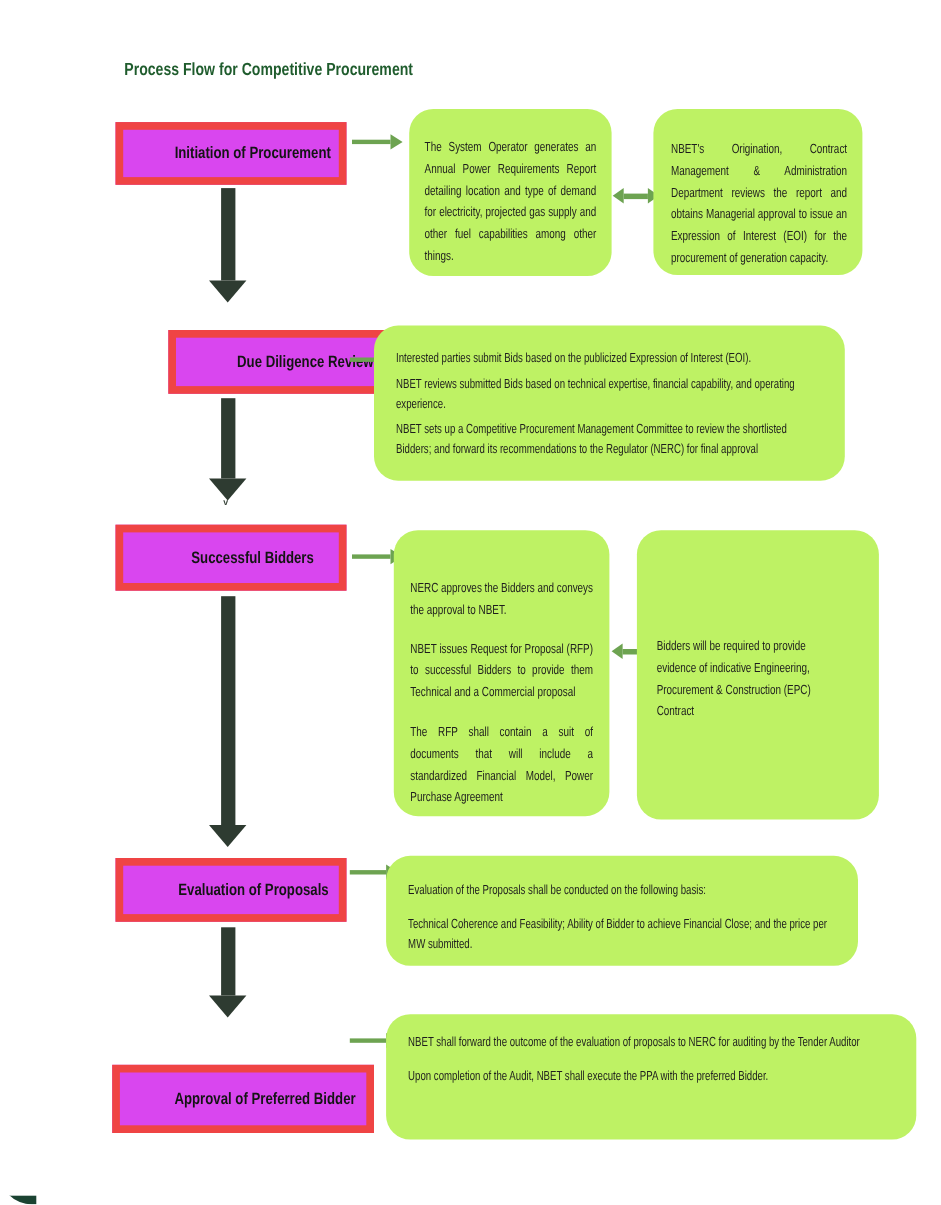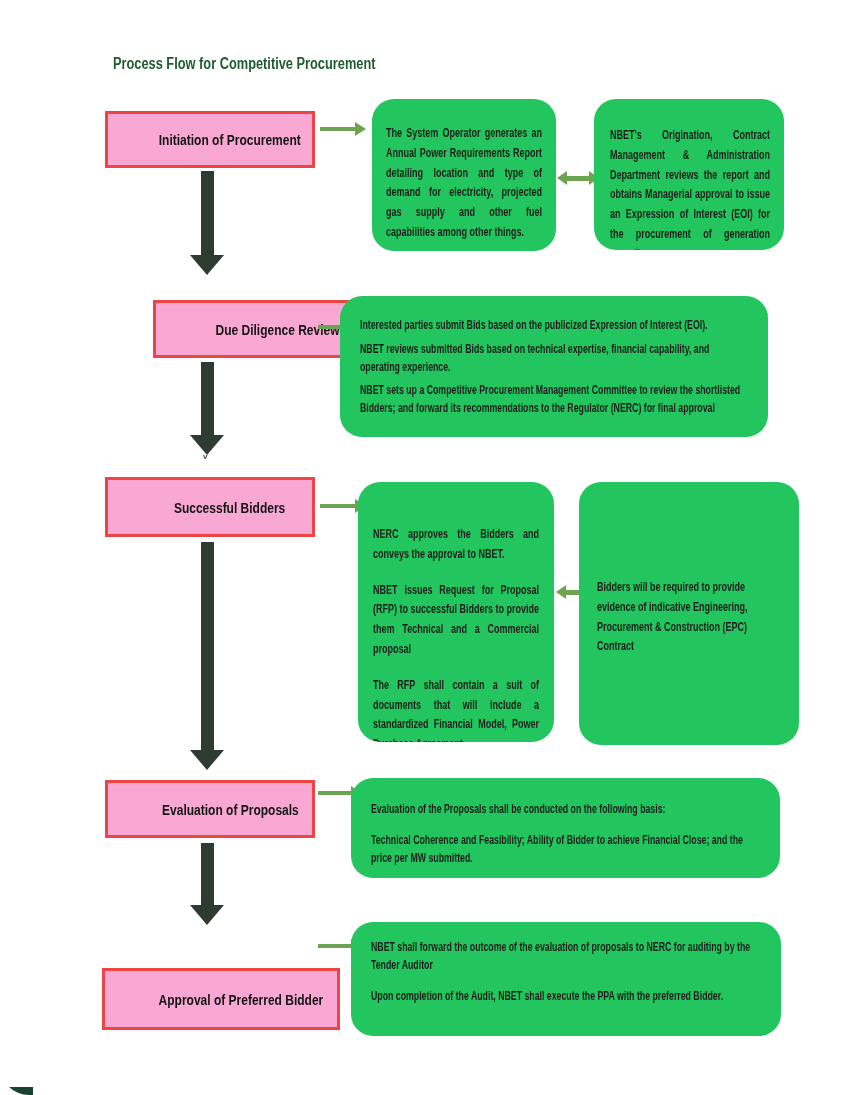--- a/index.html
+++ b/index.html
@@ -6,21 +6,21 @@
   .page{position:relative;width:855px;height:1095px;background:#ffffff;overflow:hidden;
         font-family:"Liberation Sans","DejaVu Sans",sans-serif;color:#1c1c1c;border-radius:29px;}
 
   
   .cx{display:inline-block;transform:scaleX(0.8);transform-origin:0 50%;white-space:nowrap;}
   .cxc{display:inline-block;transform:scaleX(0.8);white-space:nowrap;}
 
   .doc-title{position:absolute;left:113px;top:55px;font-size:16px;font-weight:700;color:#1f5c2d;}
 
   
-  .stage{position:absolute;box-sizing:border-box;background:#f9a8d4;border:3px solid #ef4444;
+  .stage{position:absolute;box-sizing:border-box;background:#d946ef;border:7px solid #ef4444;
          display:flex;align-items:center;justify-content:center;
          font-weight:700;font-size:15px;color:#141414;padding-left:40px;}
   #s1{left:105px;top:111px;width:210px;height:57px;}
   #s2{left:105px;top:300px;width:210px;height:58px;margin-left:48px;}
   #s3{left:105px;top:477px;width:210px;height:60px;}
   #s4{left:105px;top:780px;width:210px;height:58px;}
   #s5{left:102px;top:968px;width:238px;height:62px;}
 
   
   .varrow{position:absolute;left:190px;width:34px;display:flex;flex-direction:column;align-items:center;}
@@ -46,39 +46,39 @@
   
   .darrow{position:absolute;height:5px;background:#6da351;}
   .darrow::before{content:"";position:absolute;left:-10px;top:-5px;width:0;height:0;
                   border-right:10px solid #6da351;border-top:7.5px solid transparent;border-bottom:7.5px solid transparent;}
   .darrow::after{content:"";position:absolute;right:-10px;top:-5px;width:0;height:0;
                  border-left:10px solid #6da351;border-top:7.5px solid transparent;border-bottom:7.5px solid transparent;}
   #d1{left:567px;top:176px;width:22px;}
   #d2{left:566px;top:590px;width:22px;}
 
   
-  .note{position:absolute;box-sizing:border-box;background:#22c55e;border-radius:22px;
-        font-weight:700;color:#1d1d1d;overflow:hidden;}
+  .note{position:absolute;box-sizing:border-box;background:#bef264;border-radius:22px;
+        font-weight:400;color:#1d1d1d;overflow:hidden;}
   .note .note-text{width:133.4%;transform:scaleX(0.75);transform-origin:0 0;}
   .note.wide .note-text{width:137%;transform:scaleX(0.73);}
   .note p{margin:0;}
   .side{font-size:12px;line-height:1.65;}
   .side p + p{margin-top:16px;}
   .wide{font-size:12px;line-height:1.48;}
   .wide p + p{margin-top:13px;}
   #n2.note p + p{margin-top:6px;}
   .just p{text-align:justify;}
 
   #n1a{left:372px;top:99px;width:184px;height:152px;padding:25px 14px 0 14px;}
   #n1b{left:594px;top:99px;width:190px;height:151px;padding:27px 14px 0 16px;}
   #n2 {left:340px;top:296px;width:428px;height:141px;padding:21px 24px 0 20px;}
   #n3a{left:358px;top:482px;width:196px;height:260px;padding:43px 15px 0 15px;}
   #n3b{left:579px;top:482px;width:220px;height:263px;padding:96px 36px 0 18px;}
   #n4 {left:351px;top:778px;width:429px;height:100px;padding:23px 24px 4px 20px;}
-  #n5 {left:351px;top:922px;width:430px;height:114px;padding:17px 24px 0 20px;}
+  #n5 {left:351px;top:922px;width:482px;height:114px;padding:17px 24px 0 20px;}
 
   .corner-bar{position:absolute;left:0;bottom:0;width:33px;height:8px;background:#1b4332;}
 </style>
 </head>
 <body>
 
 <div class="page">
 
   <div class="doc-title">
     <span class="cx">Process Flow for Competitive Procurement</span>

